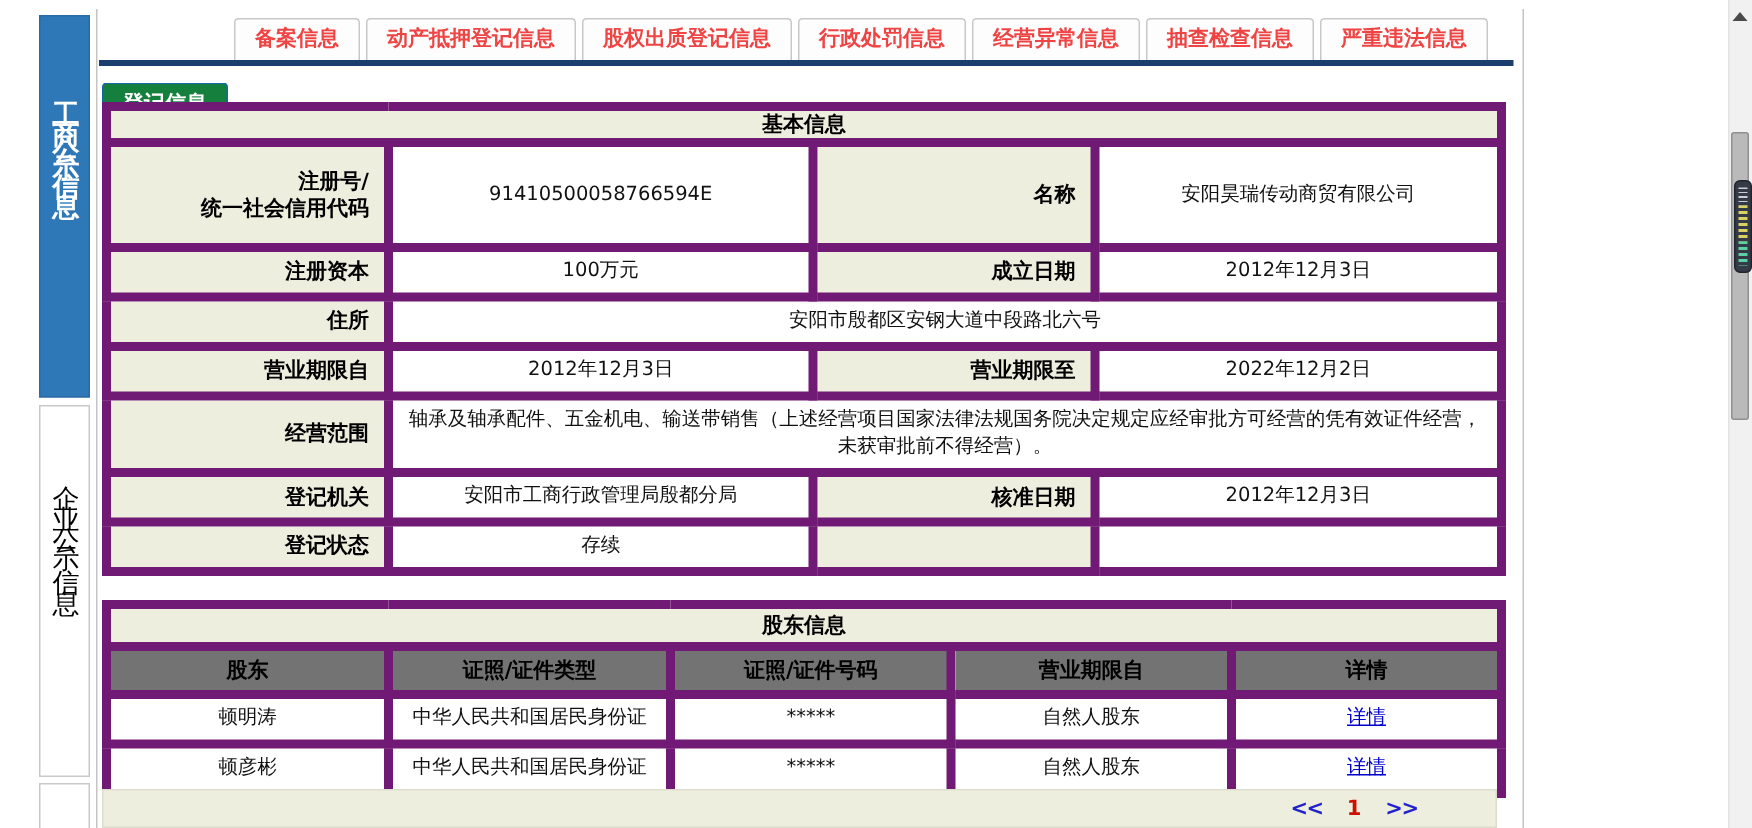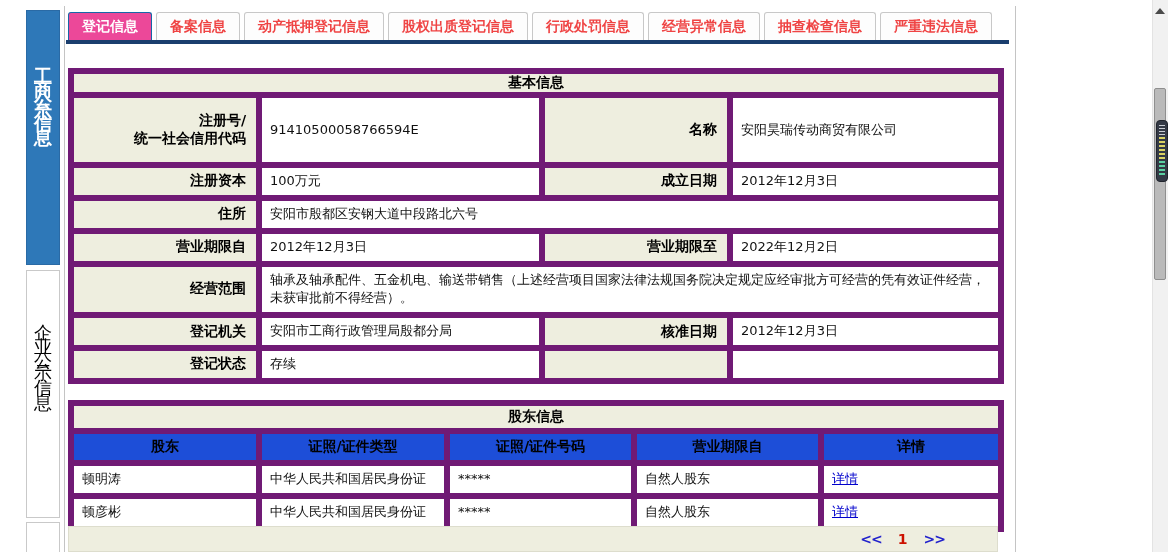--- a/index.html
+++ b/index.html
@@ -33,43 +33,43 @@
   .frame-border-right { position:absolute; left:1015px; top:6px; width:1px; height:546px; background:#c4c4c4; }
 
   
   .tabs { position:absolute; left:68px; top:12px; display:flex; gap:4px; }
   .tab {
     height:28px; line-height:26px; padding:0 13px;
     background:#fdfdfd; border:1px solid #c8c8c8; border-bottom:none;
     border-radius:3px 3px 0 0;
     font-size:14px; font-weight:bold; color:#ef4444; cursor:pointer; white-space:nowrap;
   }
-  .tab.active { background:#ec4899; border-color:#1667a8; color:#fff; }
+  .tab.active { background:#15803d; border-color:#1667a8; color:#fff;margin-top:43px; }
   .tab-underline { position:absolute; left:66px; top:40px; width:943px; height:4px; background:#1a3e6e; }
 
   
   table { border-collapse:collapse; table-layout:fixed; }
   .info-table { position:absolute; left:68px; width:930px; }
   .t1 { top:68px; }
   .t2 { top:400px; }
   td { border:6px solid #701a75; overflow:hidden; }
   .hdr {
     background:#eeeedf; text-align:center; font-weight:bold;
     font-size:14px; color:#000;
   }
   .lbl {
     background:#eeeedf; text-align:right; font-weight:bold;
     font-size:14px; color:#000; padding-right:10px;
   }
   .val {
-    background:#fff; text-align:left; font-size:13px; color:#111;
+    background:#fff; text-align:center; font-size:13px; color:#111;
     padding:4px 8px; line-height:1.45;
   }
   .col-hdr {
-    background:#1d4ed8; text-align:center; font-weight:bold;
+    background:#737373; text-align:center; font-weight:bold;
     font-size:14px; color:#000;
   }
   a.detail-link { color:#0000cc; text-decoration:underline; font-size:13px; cursor:pointer; }
 
   
   .pager-bar {
     position:absolute; left:68px; top:526px; width:930px; height:26px;
     background:#eeeedf; border:1px solid #ddddcd;
   }
   .pager {

